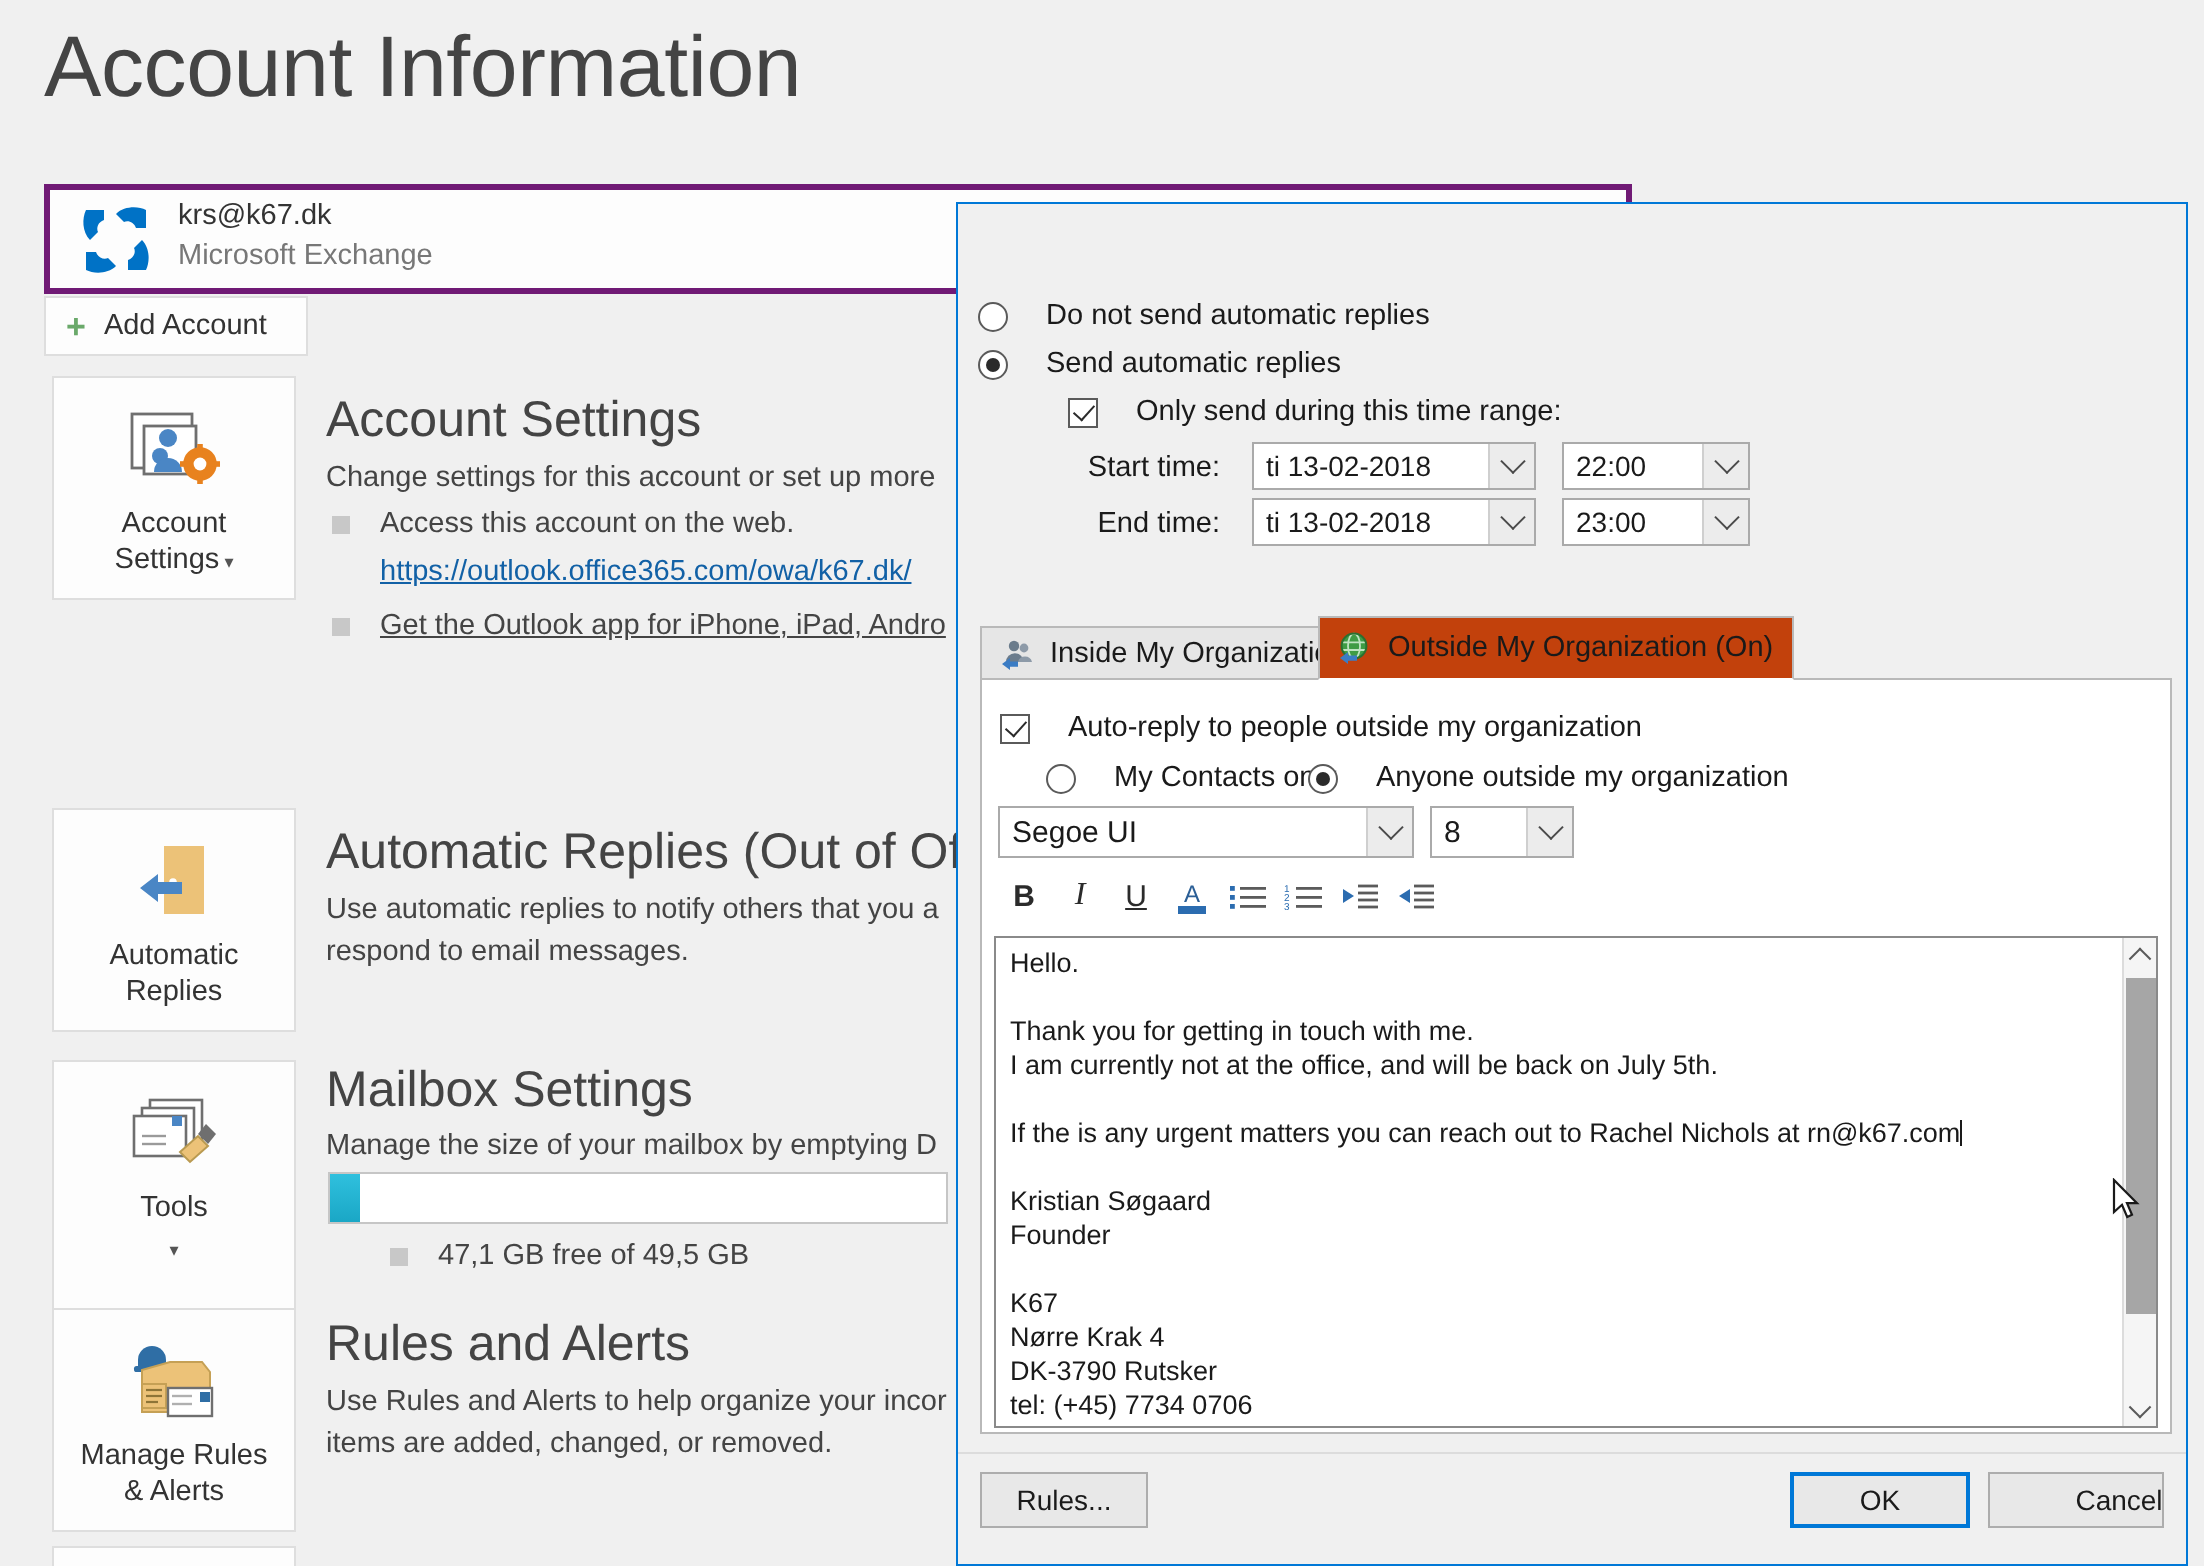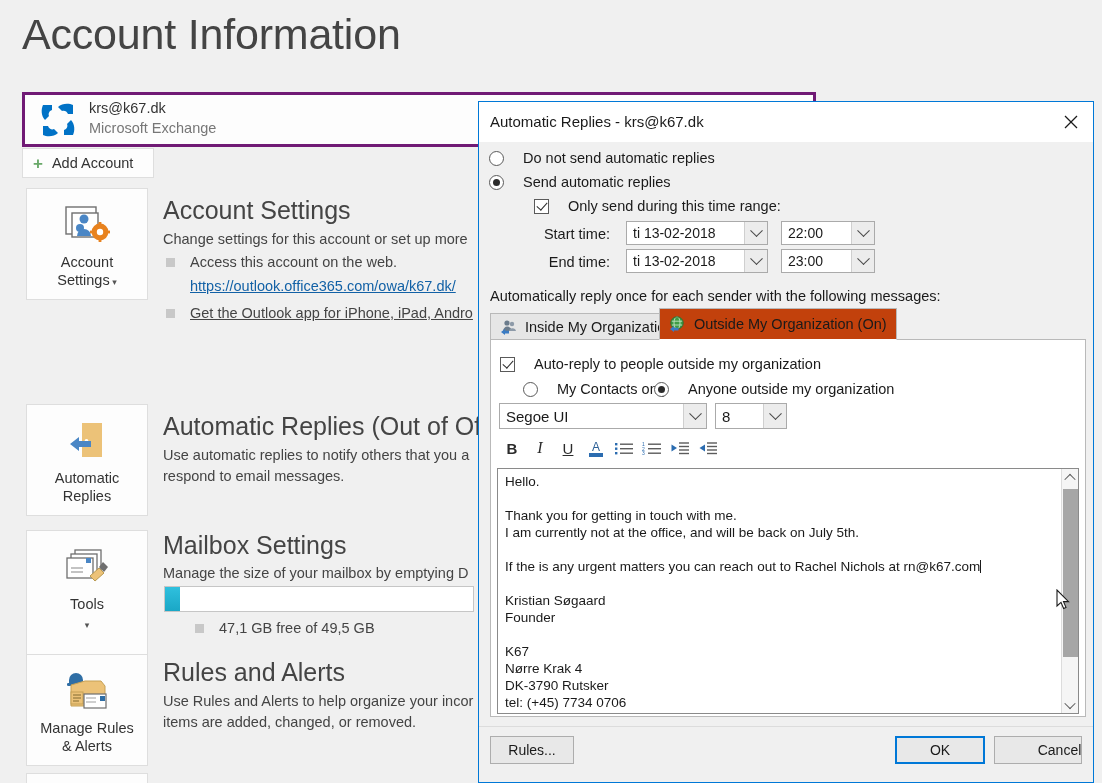--- a/index.html
+++ b/index.html
@@ -281,29 +281,20 @@
   </div>
   <div class="sect-title" style="left:163px;top:658px;">Rules and Alerts</div>
   <div class="sect-desc" style="left:163px;top:691px;">Use Rules and Alerts to help organize your incor</div>
   <div class="sect-desc" style="left:163px;top:712px;">items are added, changed, or removed.</div>
 
   <div class="tile" style="left:26px;top:773px;height:60px;"></div>
 </div>
 
 <div id="dialog">
 
-  <div id="dlg-titlebar">
-    <div id="dlg-title">Automatic Replies - krs@k67.dk</div>
-    <div id="dlg-close">
-      <svg width="14" height="14" viewBox="0 0 14 14">
-          <line x1="1" y1="1" x2="13" y2="13" stroke="#1a1a1a" stroke-width="1.3"></line>
-          <line x1="13" y1="1" x2="1" y2="13" stroke="#1a1a1a" stroke-width="1.3"></line>
-        </svg>
-    </div>
-  </div>
 
   <div id="dlg-body"></div>
 </div>
 
 <div style="position:absolute;left:0;top:0;width:1102px;height:783px;pointer-events:none;">
 
   <div class="opt-row" style="left:489px;top:150px;pointer-events:auto;">
     <span class="radio"></span>
     <span class="lbl">Do not send automatic replies</span>
   </div>
@@ -339,21 +330,20 @@
         <span class="chev"></span>
       </span>
   </div>
   <div class="combo" style="left:781px;top:249px;width:94px;pointer-events:auto;">
     <span class="ctext">23:00</span>
     <span class="cbtn">
         <span class="chev"></span>
       </span>
   </div>
 
-  <div id="auto-reply-note">Automatically reply once for each sender with the following messages:</div>
 
   <div id="tabpanel" style="pointer-events:auto;"></div>
 
   <div id="tabstrip" style="pointer-events:auto;">
     <div class="tab" id="tab-inside">
       <svg class="tico" viewBox="0 0 18 16">
         <circle cx="7" cy="4" r="2.6" fill="#6b7c8c"></circle>
         <path d="M3 12 a4.4 4.4 0 0 1 8.8 0z" fill="#6b7c8c"></path>
         <circle cx="12" cy="5" r="2.2" fill="#8d9aa8"></circle>
         <path d="M9 12 a3.6 3.6 0 0 1 7 0z" fill="#8d9aa8"></path>

